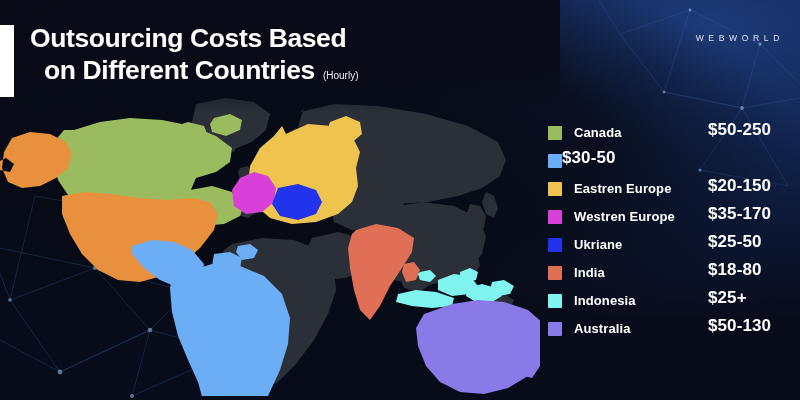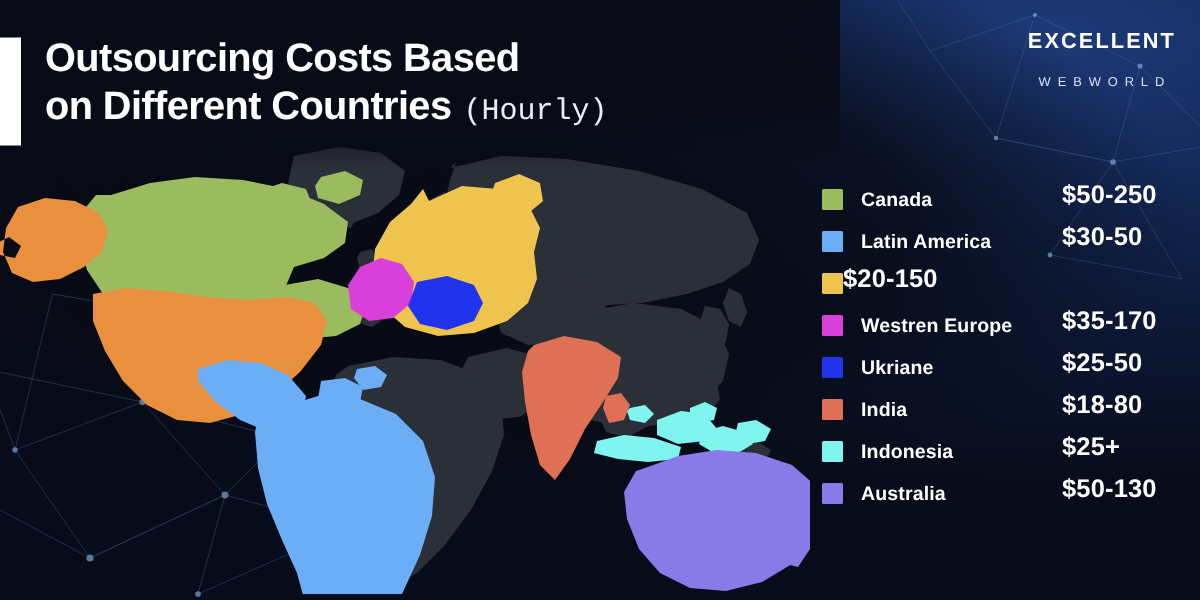--- a/index.html
+++ b/index.html
@@ -38,23 +38,23 @@
   .map-wrap svg{width:100%;height:100%;display:block;}
   
   .accent-bar{
     position:absolute;left:0;top:25px;width:14px;height:72px;background:#ffffff;
   }
   .title-block{position:absolute;left:30px;top:22px;width:470px;}
   .title-line{
     color:#ffffff;font-size:26.5px;font-weight:700;letter-spacing:-.4px;
     line-height:32px;white-space:nowrap;
   }
-  .title-line.l2{display:flex;align-items:baseline;gap:8px;}
+  .title-line.l2{display:flex;align-items:baseline;gap:8px;margin-left:14px;}
   .title-sub{
-    color:#e9edf6;font-size:20px;font-weight:400;letter-spacing:0;font-family:Liberation Mono, monospace;
+    color:#e9edf6;font-size:10px;font-weight:400;letter-spacing:0;
   }
   
   .logo{position:absolute;right:16px;top:20px;text-align:center;}
   .logo-main{
     color:#ffffff;font-size:14.5px;font-weight:700;letter-spacing:1.4px;line-height:16px;
   }
   .logo-sub{
     color:#d9e2f2;font-size:8.6px;font-weight:400;letter-spacing:4.6px;line-height:12px;
     margin-left:4px;
     margin-top:12px;
@@ -222,37 +222,36 @@
 
   <div class="title-block">
     <div class="title-line">Outsourcing Costs Based</div>
     <div class="title-line l2">
       <span>on Different Countries</span>
       <span class="title-sub">(Hourly)</span>
     </div>
   </div>
 
   <div class="logo">
-    <div class="logo-main">EXCELLENT</div>
     <div class="logo-sub">WEBWORLD</div>
   </div>
 
   <div class="legend">
       <div class="legend-row">
         <span class="swatch" style="background: rgb(155, 188, 94);"></span>
         <span class="lg-label">Canada</span>
         <span class="lg-price">$50-250</span>
       </div>
       <div class="legend-row">
         <span class="swatch" style="background: rgb(107, 174, 245);"></span>
-        <span class="lg-label">Latin America</span>
         <span class="lg-price">$30-50</span>
       </div>
       <div class="legend-row">
         <span class="swatch" style="background: rgb(238, 196, 79);"></span>
+        <span class="lg-label">Eastren Europe</span>
         <span class="lg-price">$20-150</span>
       </div>
       <div class="legend-row">
         <span class="swatch" style="background: rgb(217, 63, 217);"></span>
         <span class="lg-label">Westren Europe</span>
         <span class="lg-price">$35-170</span>
       </div>
       <div class="legend-row">
         <span class="swatch" style="background: rgb(34, 51, 238);"></span>
         <span class="lg-label">Ukriane</span>

